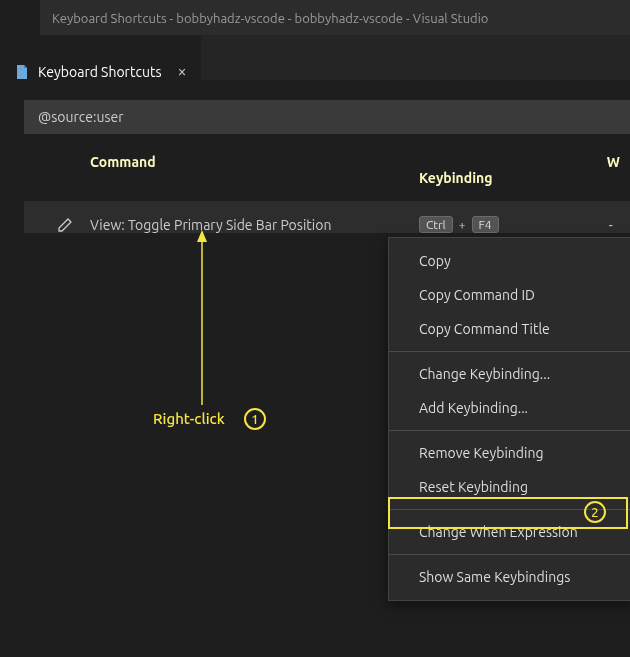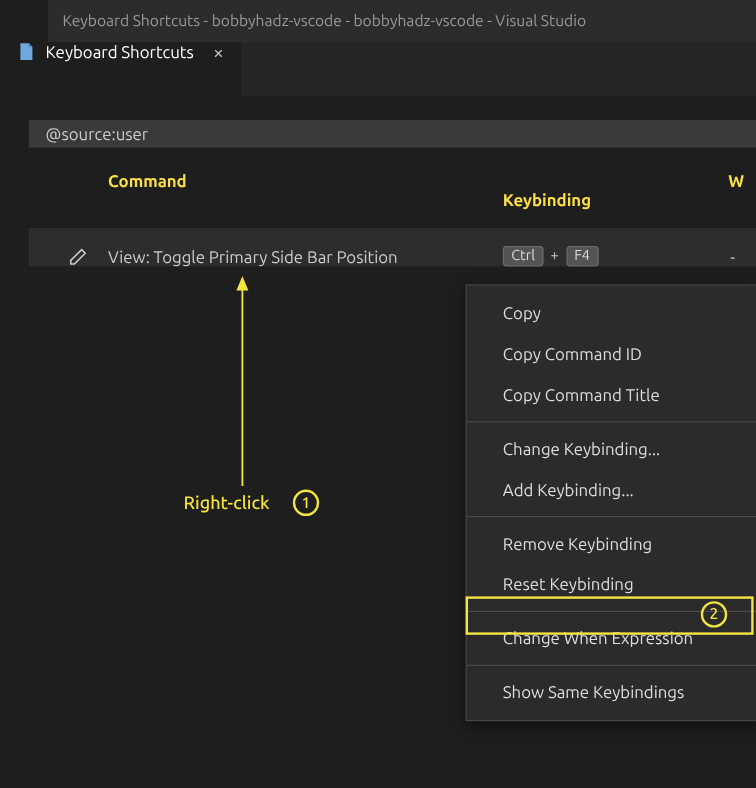--- a/index.html
+++ b/index.html
@@ -30,53 +30,53 @@
       background: #252526;
       height: 45px;
       display: flex;
       align-items: center;
     }
     .tab {
       background: #1e1e1e;
       height: 100%;
       padding: 0 14px;
       display: flex;
-      align-items: flex-start;
+      align-items: flex-end;
       gap: 8px;
       font-size: 14px;
       color: #ffffff;
     }
     .file-icon {
       width: 16px;
       height: 16px;
     }
     .close-x {
       color: #cccccc;
       font-size: 16px;
       margin-left: 8px;
     }
     .content-area {
       padding: 20px 0 0 24px;
     }
     .search-box {
       background: #3a3a3a;
-      height: 23px;
+      height: 34px;
       padding: 0 14px;
       display: flex;
       align-items: center;
       font-size: 14px;
       color: #cccccc;
       margin-right: 0;
     }
     .table-header {
       display: flex;
       padding: 20px 0 15px 0;
       font-size: 14px;
       font-weight: 600;
-      color: #fde047;
+      color: #fef9c3;
     }
     .col-command {
       width: 395px;
       padding-left: 66px;
     }
     .col-keybinding {
       flex: 1;
       margin-top: 16px;
     }
     .col-when {

